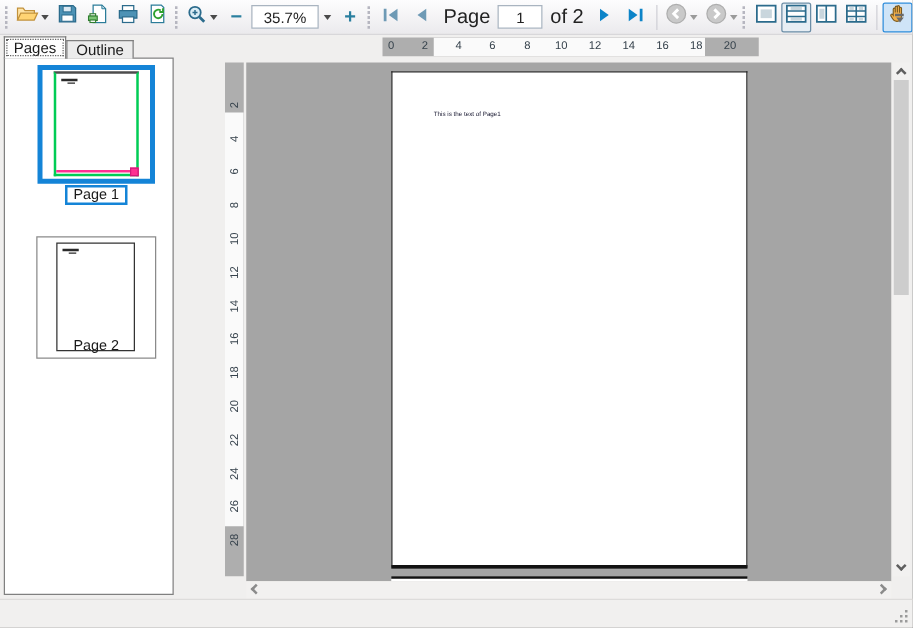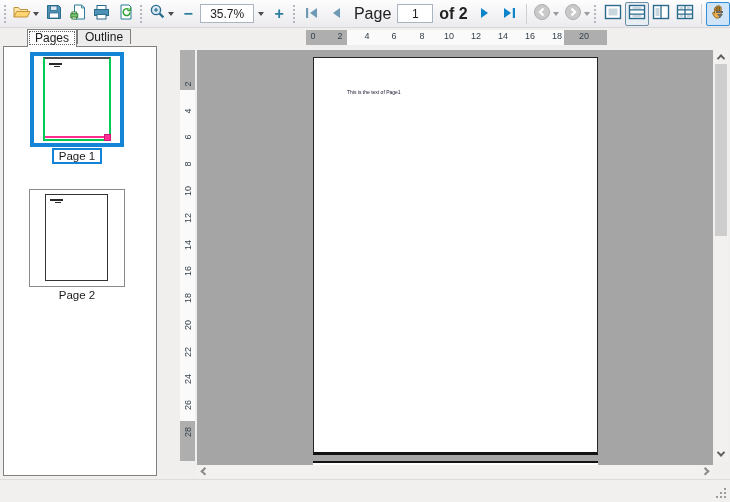--- a/index.html
+++ b/index.html
@@ -30,44 +30,44 @@
   .pagebox { width:36px; }
   .tlabel { font-size:16px; color:#222; padding:0 6px; white-space:nowrap; }
   .sign { font-size:16px; font-weight:bold; color:#2a7f9f; line-height:16px; }
   .overflow-btn { position:absolute; right:3px; top:3px; width:15px; height:22px;
     display:flex; flex-direction:column; align-items:center; justify-content:center; gap:1px; }
   .overflow-btn .bar { width:7px; height:2px; background:#6a6a6a; }
   .overflow-btn .v { width:0; height:0; border-left:3.5px solid transparent;
     border-right:3.5px solid transparent; border-top:4px solid #6a6a6a; }
 
   
-  .tabs { position:absolute; left:3px; top:29px; display:flex; z-index:5;margin-left:24px; }
+  .tabs { position:absolute; left:3px; top:29px; display:flex; align-items:flex-end; z-index:5; }
   .tab { font-size:12px; color:#1a1a1a; padding:1px 7px 2px 7px; border:1px solid #7f7f7f;
     border-bottom:none; background:#ececec; height:15px; line-height:13px; }
   .tab.active { background:#fdfdfd; height:18px; line-height:15px; outline:1px dotted #666; outline-offset:-3px; }
 
   
-  .panel { position:absolute; left:3px; top:46px; width:154px; height:430px;
+  .panel { position:absolute; left:3px; top:46px; width:136px; height:430px;
     background:#fff; border:1px solid #808080; }
   .thumb-frame { position:absolute; background:#fff; }
   .thumb1 { left:26px; top:5px; width:94px; height:95px; border:4px solid #1484d7; }
   .thumb2 { left:25px; top:142px; width:96px; height:98px; border:1px solid #8a8a8a; }
   .mini-page1 { position:absolute; left:9px; top:1px; width:68px; height:84px; background:#fff;
     border:2px solid #00cc55; border-top:2px solid #4d4d4d; }
   .mini-page1 .magenta-line { position:absolute; left:0; right:0; bottom:1px; height:2px; background:#ff2f92; }
   .mini-page1 .handle { position:absolute; right:-2px; bottom:-2px; width:7px; height:7px;
     background:#ff2f92; border:1px solid #d1187b; }
   .mini-page2 { position:absolute; left:15px; top:4px; width:63px; height:87px; background:#fff;
     border:1px solid #333; }
   .scrib { position:absolute; left:4px; top:4px; width:13px; height:2px; background:#2a2a2a; }
   .scrib:after { content:""; position:absolute; left:5px; top:3px; width:6px; height:1px; background:#2a2a2a; }
   .thumb-label { position:absolute; font-size:11.5px; color:#1a1a1a; text-align:center; }
   .label1 { left:48px; top:101px; width:50px; height:16px; line-height:12px;
     border:2px solid #1484d7; background:#fff; }
-  .label2 { left:25px; top:242px; width:96px; }
+  .label2 { left:25px; top:224px; width:96px; }
 
   
   .hruler { position:absolute; left:306px; top:30px; width:301px; height:15px;
     background:#aeaeae; overflow:hidden; }
   .hruler .page-zone { position:absolute; left:41px; top:0; width:217px; height:15px; background:#fafafa; }
   .htick { position:absolute; top:1px; width:20px; margin-left:-10px; text-align:center;
     font-size:9px; color:#36424c; }
   .vruler { position:absolute; left:180px; top:50px; width:15px; height:411px;
     background:#aeaeae; overflow:hidden; }
   .vruler .page-zone { position:absolute; left:0; top:40px; width:15px; height:331px; background:#fafafa; }
@@ -195,21 +195,21 @@
   <div class="tbtn">
     <span>
       <svg width="11" height="12" viewBox="0 0 11 12">
         <path d="M10,1 L3,6 L10,11 Z" fill="#6e9ab5"></path>
       </svg>
     </span>
   </div>
 
   <span class="tlabel">Page</span>
   <input class="combo pagebox" value="1" style="">
-  <span class="tlabel" style="font-weight:bold">of 2</span>
+  <span class="tlabel" style="font-weight:normal">of 2</span>
 
   <div class="tbtn">
     <span>
       <svg width="11" height="12" viewBox="0 0 11 12">
         <path d="M1,1 L8,6 L1,11 Z" fill="#0d84c8"></path>
       </svg>
     </span>
   </div>
   <div class="tbtn">
     <span>

